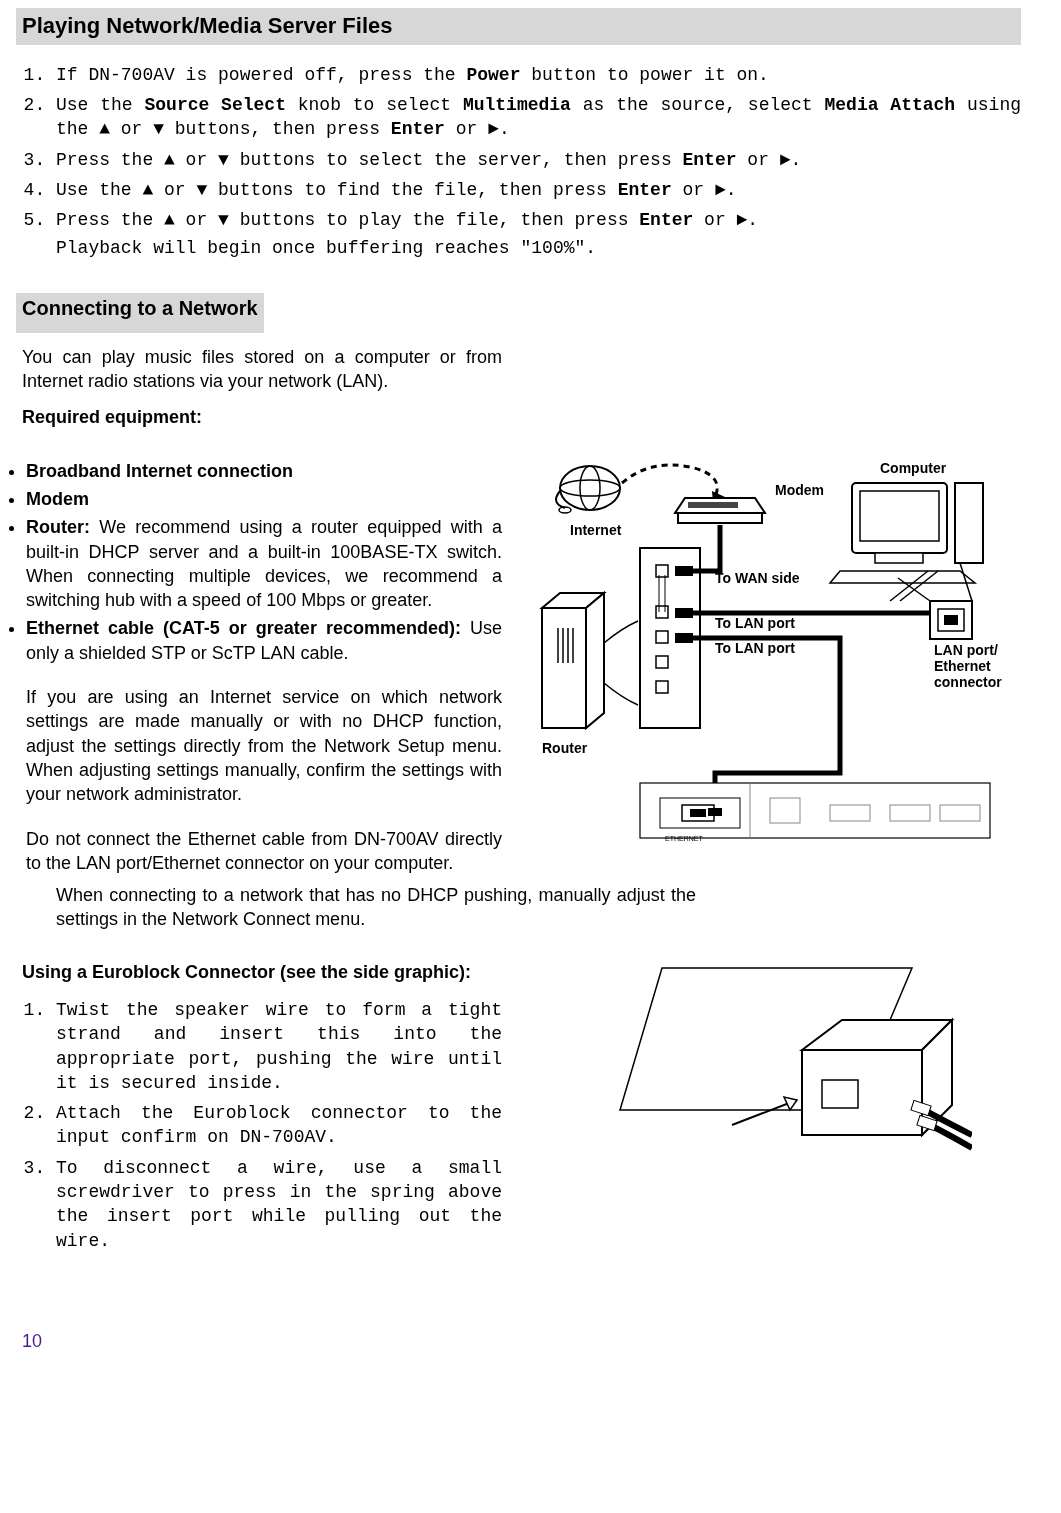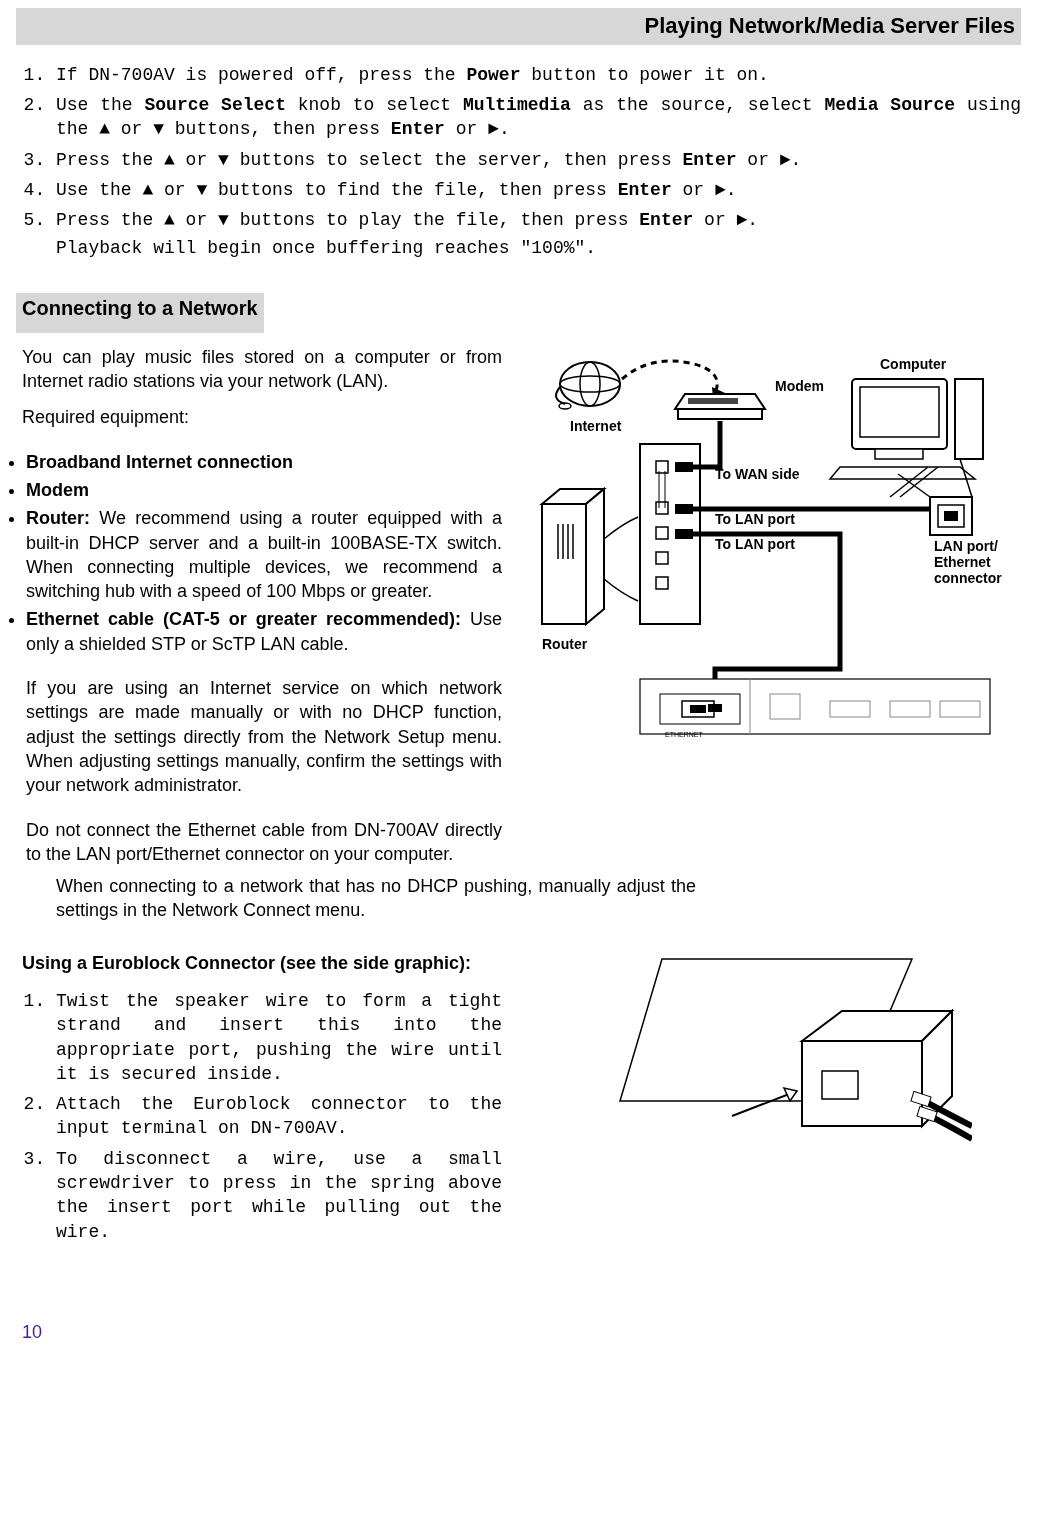--- a/index.html
+++ b/index.html
@@ -12,39 +12,39 @@
     color: #000;
     width: 1061px;
     padding: 8px 40px 20px 22px;
   }
   .section-header {
     background: #d7d7d7;
     font-weight: bold;
     font-size: 22px;
     padding: 3px 6px 4px 6px;
     margin: 0 0 18px -6px;
-    text-align: right;
   }
   .section-header-inline {
     background: #d7d7d7;
     font-weight: bold;
     font-size: 20px;
     padding: 2px 6px 11px 6px;
     margin: 26px 0 12px -6px;
     display: inline-block;
   }
   ol.num { margin: 0 0 0 4px; padding-left: 30px; }
   ol.num > li { margin-bottom: 6px; text-align: justify; font-family: Liberation Mono, monospace; }
   ol.num > li .after { display:block; margin-top:4px;}
   ul.bul { list-style-type: disc; padding-left: 22px; margin: 3px 0 0 0; }
   ul.bul > li { margin-bottom: 4px; text-align: justify; }
   .subpara { display:block; margin-top:20px; }
   .columns {
     display: flex;
     gap: 28px;
+    align-items: flex-end;
   }
   .left-col { flex: 0 0 480px; }
   .right-col { flex: 1; position:relative; }
   .fig1 { margin-top:4px; }
   .fig-label { font-weight:bold; font-size:14px; }
   svg text { font-family: Arial, Helvetica, sans-serif; }
   .bold { font-weight:bold; }
   .lower-columns { display:flex; gap:60px; margin-top:28px;}
   .lower-left { flex:0 0 480px; }
   .lower-right { flex:1; display:flex; align-items:flex-start; justify-content:center; }
@@ -54,35 +54,35 @@
 </head>
 <body>
 
 
 
 
 <div class="section-header">Playing Network/Media Server Files</div>
 
 <ol class="num">
   <li>If DN-700AV is powered off, press the <span class="bold">Power</span> button to power it on.</li>
-  <li style="text-align:justify">Use the <span class="bold">Source Select</span> knob to select <span class="bold">Multimedia</span> as the source, select <span class="bold">Media Source</span> using the ▲ or ▼ buttons, then press <span class="bold">Enter</span> or ►.</li>
+  <li style="text-align:justify">Use the <span class="bold">Source Select</span> knob to select <span class="bold">Multimedia</span> as the source, select <span class="bold">Media Attach</span> using the ▲ or ▼ buttons, then press <span class="bold">Enter</span> or ►.</li>
   <li>Press the ▲ or ▼ buttons to select the server, then press <span class="bold">Enter</span> or ►.</li>
   <li>Use the ▲ or ▼ buttons to find the file, then press <span class="bold">Enter</span> or ►.</li>
   <li>Press the ▲ or ▼ buttons to play the file, then press <span class="bold">Enter</span> or ►.
     <span class="after">Playback will begin once buffering reaches "100%".</span>
   </li>
 </ol>
 
 
 <div class="section-header-inline">Connecting to a Network</div>
 
 <div class="columns">
   <div class="left-col">
     <p style="text-align:justify;margin:0 0 12px 0;">You can play music files stored on a computer or from Internet radio stations via your network (LAN).</p>
-    <p style="margin:0 0 20px 0;">Required equipment:</p>
+    <p style="margin:0 0 29px 0;font-weight:bold;">Required equipment:</p>
 
     <ul class="bul" style="margin-left:-18px;">
       <li><span class="bold">Broadband Internet connection</span></li>
       <li><span class="bold">Modem</span></li>
       <li style="text-align:justify"><span class="bold">Router:</span><span> We recommend using a router equipped with a built-in DHCP server and a built-in 100BASE-TX switch. When connecting multiple devices, we recommend a switching hub with a speed of 100 Mbps or greater.</span></li>
       <li style="text-align:justify"><span class="bold">Ethernet cable (CAT-5 or greater recommended):</span><span> Use only a shielded STP or ScTP LAN cable.</span>
         <span class="subpara">If you are using an Internet service on which network settings are made manually or with no DHCP function, adjust the settings directly from the Network Setup menu. When adjusting settings manually, confirm the settings with your network administrator.</span>
         <span class="subpara">Do not connect the Ethernet cable from DN-700AV directly to the LAN port/Ethernet connector on your computer.</span>
       </li>
     </ul>
@@ -195,21 +195,21 @@
 <p style="text-align:justify; margin:4px 0 0 34px; max-width:640px;">
   <span>When connecting to a network that has no DHCP pushing, manually adjust the settings in the Network Connect menu.</span>
 </p>
 
 
 <div class="lower-columns">
   <div class="lower-left">
     <p class="subheading" style="margin:0 0 14px 0;">Using a Euroblock Connector (see the side graphic):</p>
     <ol class="num">
       <li style="text-align:justify">Twist the speaker wire to form a tight strand and insert this into the appropriate port, pushing the wire until it is secured inside.</li>
-      <li style="text-align:justify">Attach the Euroblock connector to the input terminal on DN-700AV.</li>
+      <li style="text-align:justify">Attach the Euroblock connector to the input confirm on DN-700AV.</li>
       <li style="text-align:justify">To disconnect a wire, use a small screwdriver to press in the spring above the insert port while pulling out the wire.</li>
     </ol>
   </div>
   <div class="lower-right">
     <svg viewBox="0 0 360 210" width="360" height="210">
 
       <path d="M50 8 L300 8 L240 150 L8 150 Z" fill="#fff" stroke="#000" stroke-width="1.5"></path>
 
       <path d="M190 90 L310 90 L310 175 L190 175 Z" fill="#fff" stroke="#000" stroke-width="2"></path>
       <path d="M190 90 L230 60 L340 60 L310 90 Z" fill="#fff" stroke="#000" stroke-width="2"></path>

